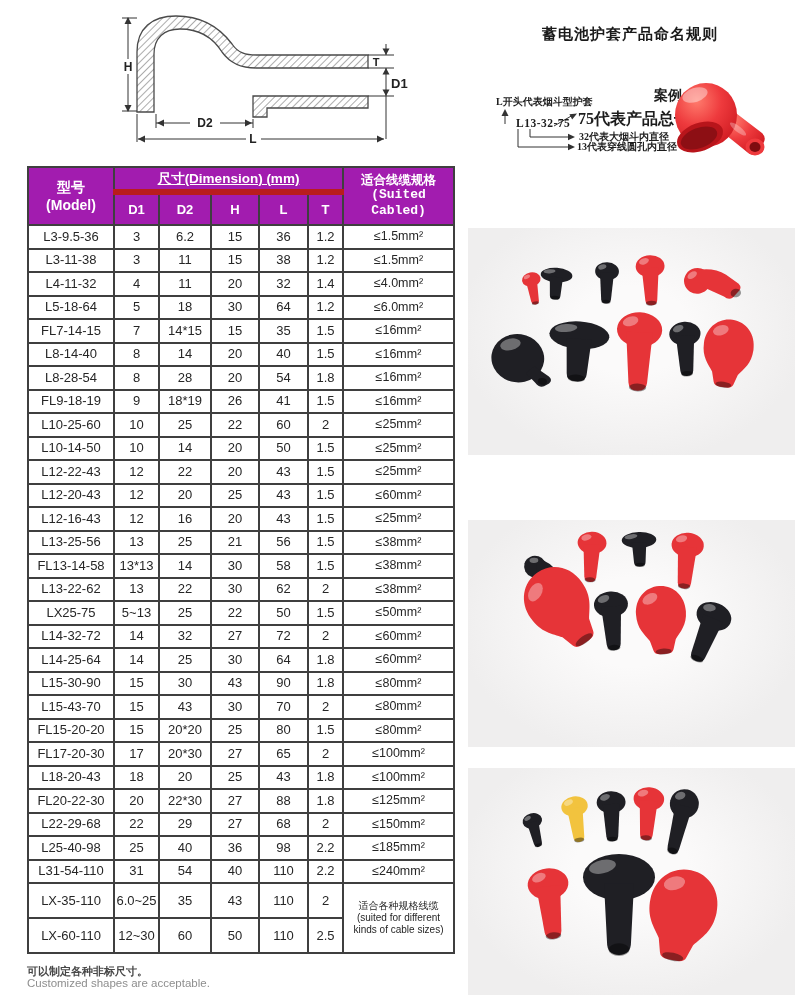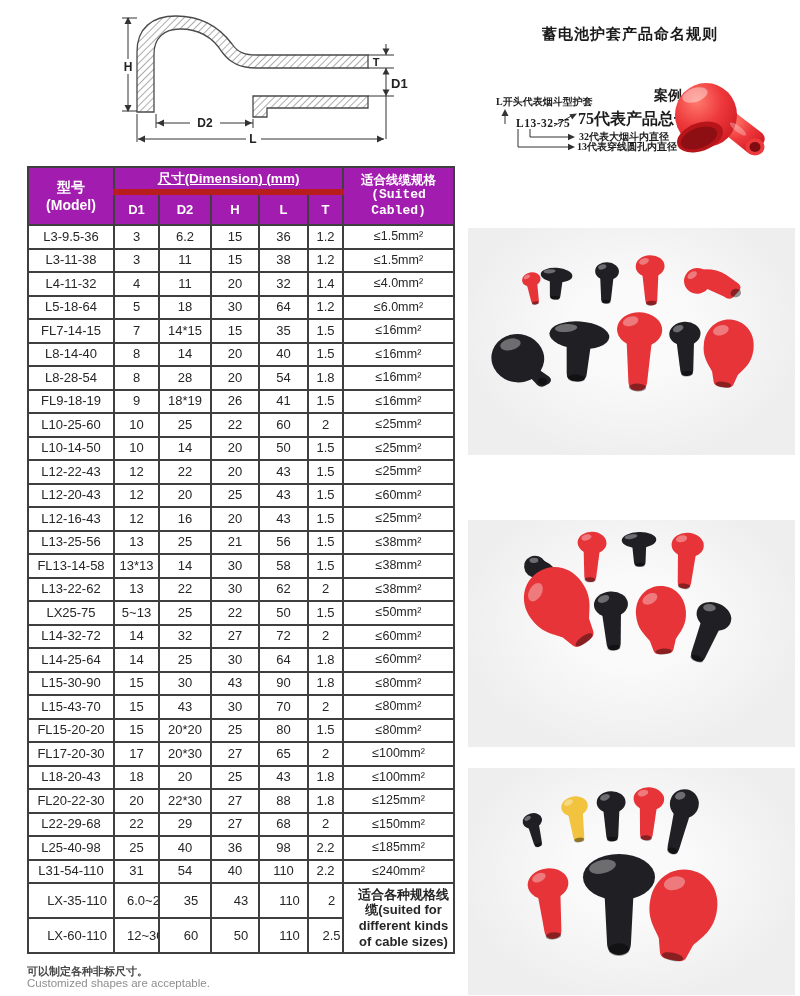--- a/index.html
+++ b/index.html
@@ -25,23 +25,23 @@
   
   table.spec{position:absolute;left:27px;top:166px;width:426px;border-collapse:collapse;table-layout:fixed;}
   .spec th,.spec td{border:2px solid #3f3f3f;text-align:center;vertical-align:middle;padding:0;overflow:hidden;}
   .spec th{background:#a21caf;color:#ffffff;font-weight:bold;}
   .spec th.dim{font-size:13.5px;height:21px;border-bottom:6px solid #b91c1c;text-decoration:underline;}
   .spec th.sub{font-size:13px;height:29px;}
   .spec th.modelh{font-size:14px;line-height:1.3;}
   .spec th.suited{font-size:12.5px;line-height:1.15;}
   .spec th.suited .mono{font-family:Liberation Mono, monospace;font-size:13px;}
   .spec td{font-size:13px;color:#262626;height:21.5px;line-height:1.05;}
-  .spec tr.tall td{height:33px;padding-left:12px;}
+  .spec tr.tall td{height:33px;}
   .spec td.cable{font-size:12.5px;}
-  .spec td.merged{font-size:13px;line-height:1.2;padding:1px 2px;font-weight:bold;}
+  .spec td.merged{font-size:10px;line-height:1.2;padding:1px 2px;}
 
   
   .fn1{position:absolute;left:27px;top:964px;font-size:11px;font-weight:bold;color:#474747;}
   .fn2{position:absolute;left:27px;top:977px;font-size:11.5px;color:#8e8e8e;}
 
   
   .wm{position:absolute;left:150px;top:461px;font-size:50px;color:#9d9d9d;opacity:.45;
       white-space:nowrap;z-index:40;pointer-events:none;}
 
   

